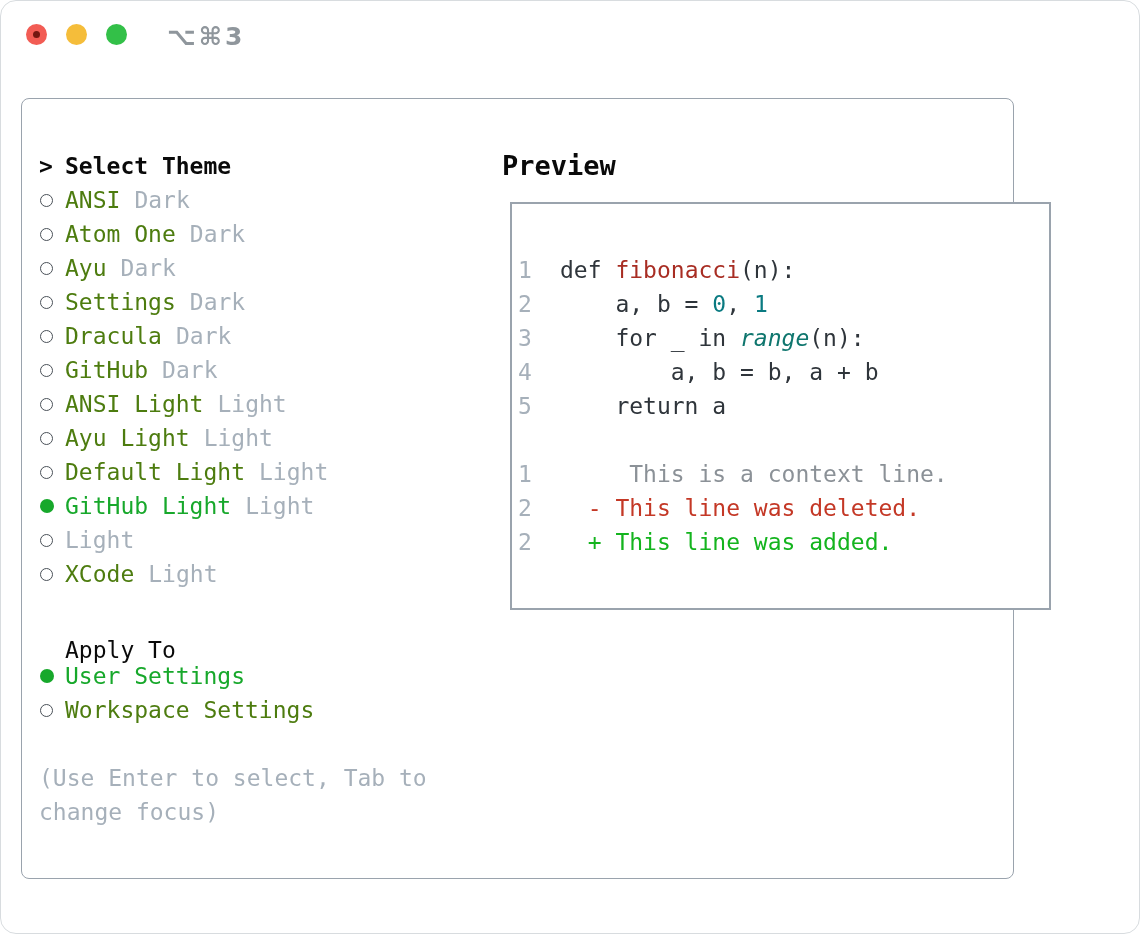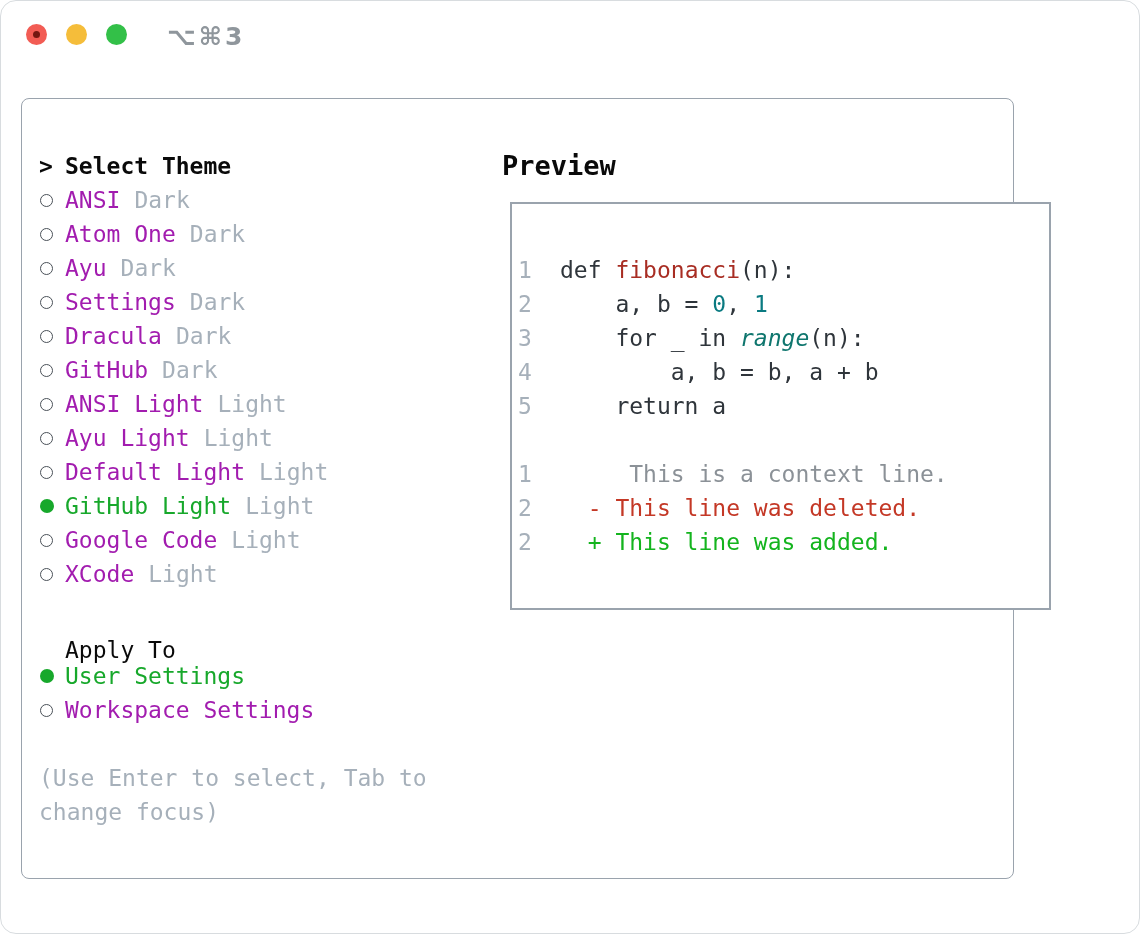--- a/index.html
+++ b/index.html
@@ -106,21 +106,21 @@
     background: #17a82b;
   }
   .header-text {
     font-weight: bold;
     color: #0a0a0a;
   }
   .apply-header {
     color: #0a0a0a;
     margin-top: 16px;
   }
-  .item-name { color: #a21caf; margin-right: 14px; }
+  .item-name { color: #4d7c0f; margin-right: 14px; }
   .row.selected .item-name { color: #17a82b; }
   .tag { color: #a6b0ba; }
   .spacer { height: 34px; }
   .help {
     width: 412px;
     margin-top: 0;
     color: #a6b0ba;
     font-size: 23px;
     line-height: 34px;
   }
@@ -242,21 +242,20 @@
       </div>
 
       <div class="row selected">
         <span class="marker"><span class="radio radio-on"></span></span>
         <span class="item-name">GitHub Light</span>
         <span class="tag">Light</span>
       </div>
 
       <div class="row">
         <span class="marker"><span class="radio"></span></span>
-        <span class="item-name">Google Code</span>
         <span class="tag">Light</span>
       </div>
 
       <div class="row">
         <span class="marker"><span class="radio"></span></span>
         <span class="item-name">XCode</span>
         <span class="tag">Light</span>
       </div>
 
       <div class="spacer"></div>

